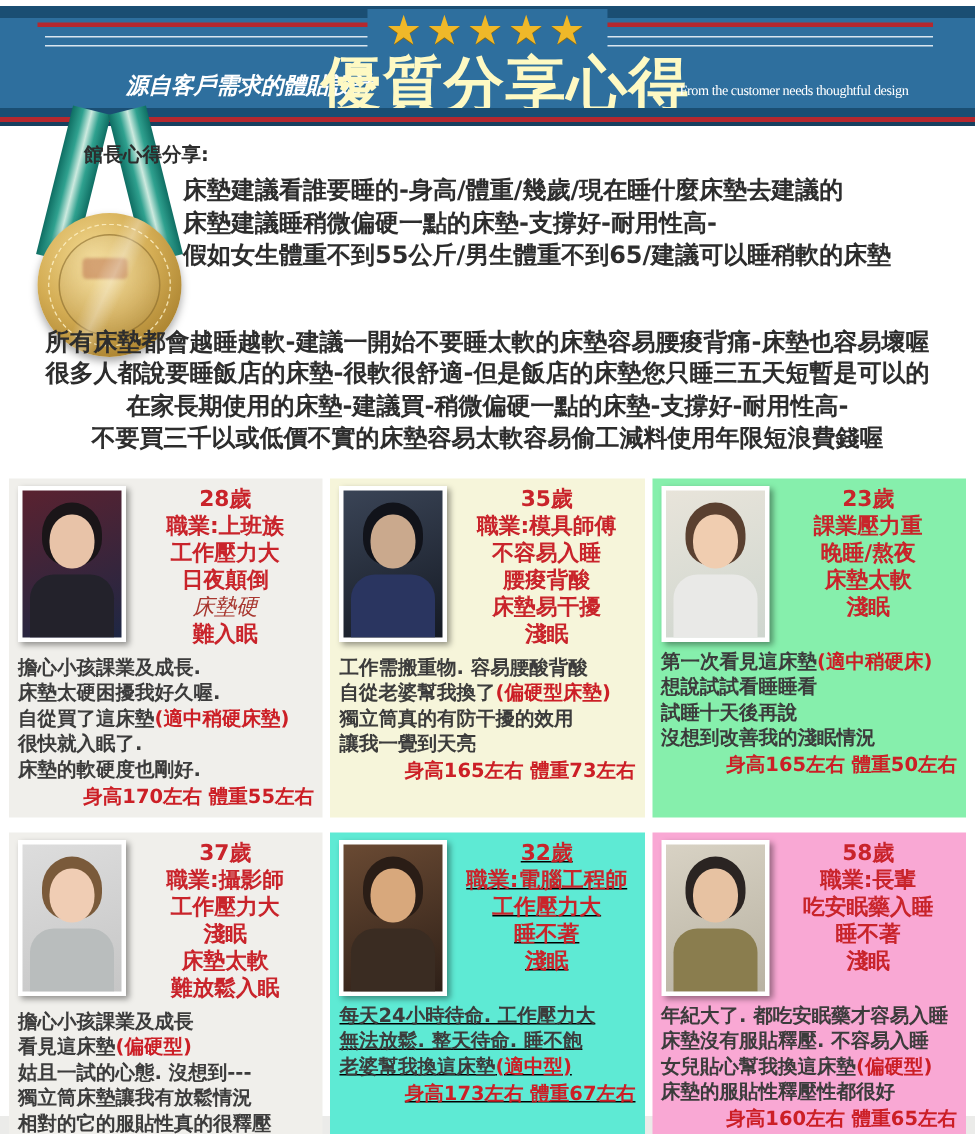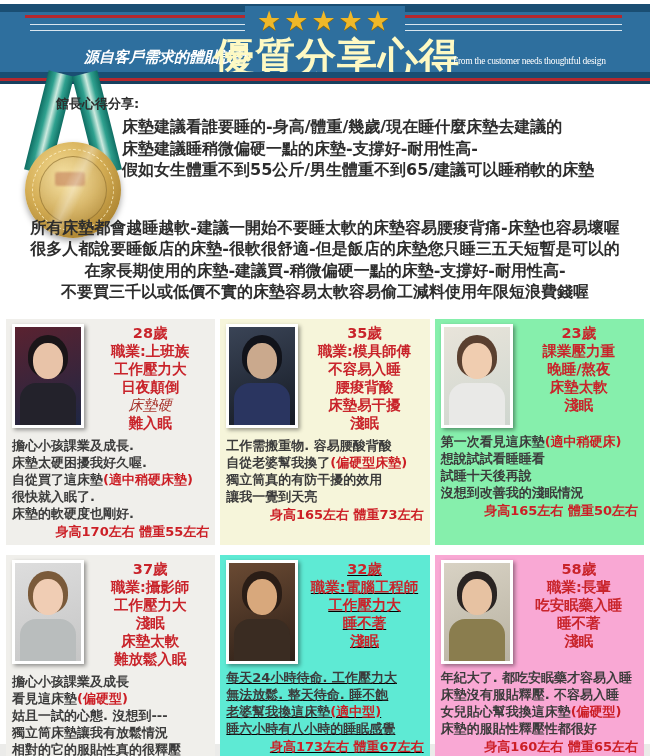--- a/index.html
+++ b/index.html
@@ -227,21 +227,20 @@
         <div class="profile-line">32歲</div>
         <div class="profile-line">職業:電腦工程師</div>
         <div class="profile-line">工作壓力大</div>
         <div class="profile-line">睡不著</div>
         <div class="profile-line">淺眠</div>
       </div>
     <div class="story">
         <div class="story-line">每天24小時待命. 工作壓力大</div>
         <div class="story-line">無法放鬆. 整天待命. 睡不飽</div>
         <div class="story-line">老婆幫我換這床墊<span class="tag">(適中型)</span></div>
-        <div class="story-line">睡六小時有八小時的睡眠感覺</div>
       </div>
     <div class="stats">身高173左右 體重67左右</div>
   </div>
 
   <div class="card" style="background: #f9a8d4;">
     <div class="photo-frame">
       <div class="photo" style="background: linear-gradient(160deg, rgb(216, 210, 196), rgb(184, 178, 162));">
         <div class="hair" style="background: rgb(42, 36, 34);"></div>
         <div class="face" style="background: rgb(231, 194, 162);"></div>
         <div class="torso" style="background: rgb(138, 125, 78);"></div>

